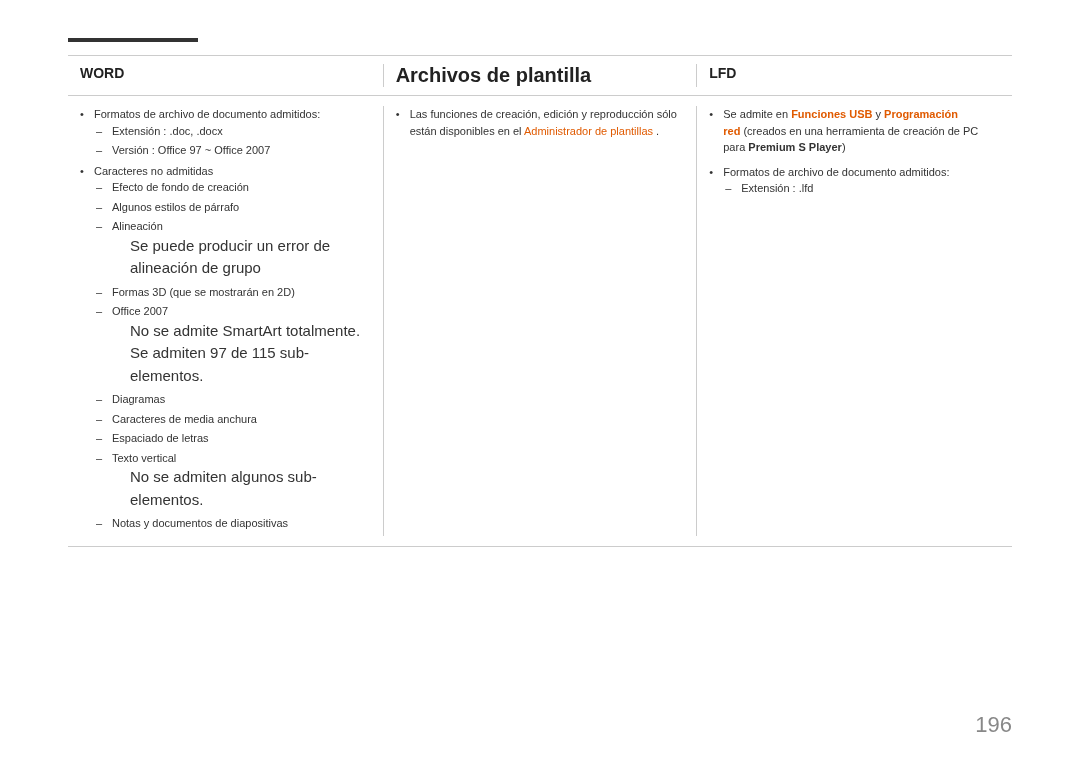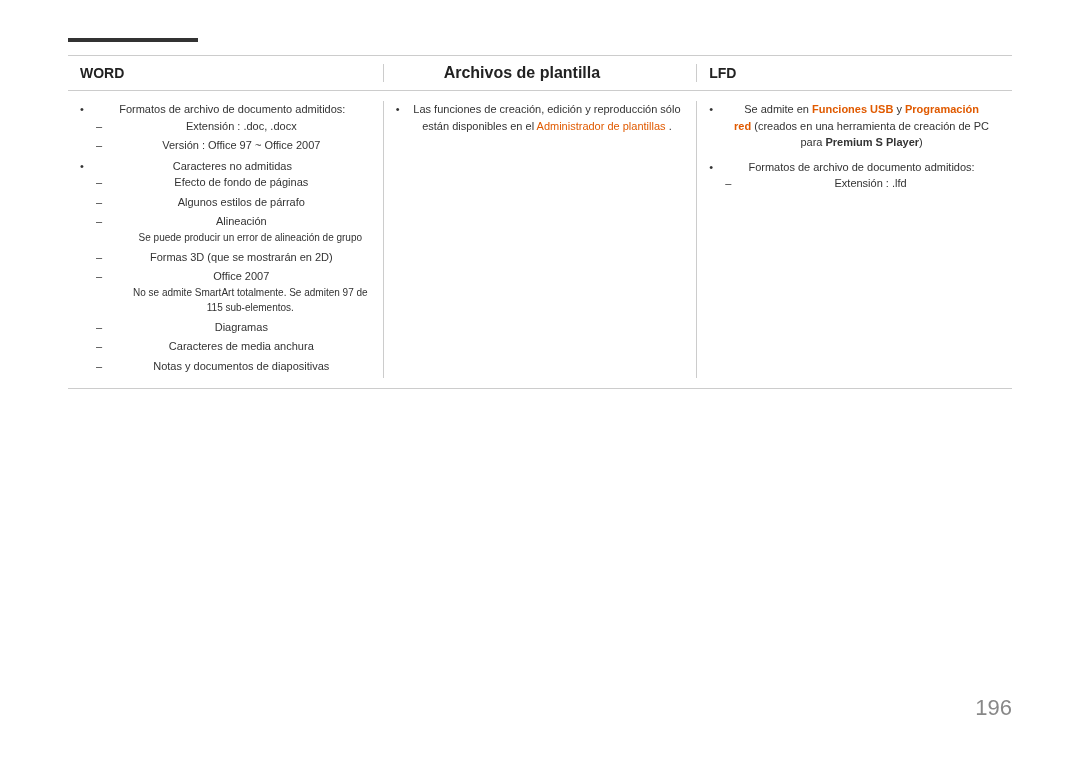--- a/index.html
+++ b/index.html
@@ -83,23 +83,22 @@
       padding: 0 12px;
     }
 
     .header-label {
       font-size: 14px;
       font-weight: bold;
       color: #222;
     }
 
     .header-label.archivos-header {
-      font-size: 16px;
+      font-size: 20px;
       font-weight: bold;
-      margin-left: 48px;
     }
 
     .table-body {
       display: flex;
       padding: 10px 0;
     }
 
     .cell {
       padding: 0 12px;
       font-size: 11px;
@@ -119,21 +118,20 @@
 
     .cell-lfd {
       width: 33.33%;
     }
 
     
     .bullet-list {
       list-style: none;
       padding: 0;
       margin: 0;
-      text-align: center;
     }
 
     .bullet-list > li {
       position: relative;
       padding-left: 14px;
       margin-bottom: 4px;
     }
 
     .bullet-list > li::before {
       content: '•';
@@ -157,21 +155,21 @@
     }
 
     .dash-list li::before {
       content: '–';
       position: absolute;
       left: 2px;
     }
 
     .sub-text {
       padding-left: 18px;
-      font-size: 10px;
+      font-size: 15px;
       line-height: 1.5;
       margin-bottom: 4px;
     }
 
     .link-text {
       color: #e05a00;
       font-weight: normal;
       text-decoration: none;
     }
 
@@ -179,21 +177,21 @@
       font-weight: bold;
     }
 
     .orange-text {
       color: #e05a00;
     }
 
     
     .page-number {
       position: absolute;
-      bottom: 42px;
+      bottom: 25px;
       right: 68px;
       font-size: 22px;
       color: #888;
       font-weight: normal;
     }
   </style>
 </head>
 <body>
 
 <div class="page-container">
@@ -229,33 +227,38 @@
                   <span>Extensión : .doc, .docx</span>
                 </li>
                 <li>
                   <span>Versión : Office 97 ~ Office 2007</span>
                 </li>
               </ul>
             </li>
             <li>
               <span>Caracteres no admitidas</span>
               <ul class="dash-list">
-                <li>Efecto de fondo de páginas</li>
+                <li>Efecto de fondo de creación</li>
                 <li>Algunos estilos de párrafo</li>
                 <li>
                   Alineación
                   <div class="sub-text">Se puede producir un error de alineación de grupo</div>
                 </li>
                 <li>Formas 3D (que se mostrarán en 2D)</li>
                 <li>
                   Office 2007
                   <div class="sub-text">No se admite SmartArt totalmente. Se admiten 97 de 115 sub-elementos.</div>
                 </li>
                 <li>Diagramas</li>
                 <li>Caracteres de media anchura</li>
+                <li>Espaciado de letras</li>
+                <li>
+                  Texto vertical
+                  <div class="sub-text">No se admiten algunos sub-elementos.</div>
+                </li>
                 <li>Notas y documentos de diapositivas</li>
               </ul>
             </li>
           </ul>
         </div>
 
         <div class="cell cell-archivos">
           <ul class="bullet-list">
             <li>
               <span>Las funciones de creación, edición y reproducción sólo están disponibles en el </span>

